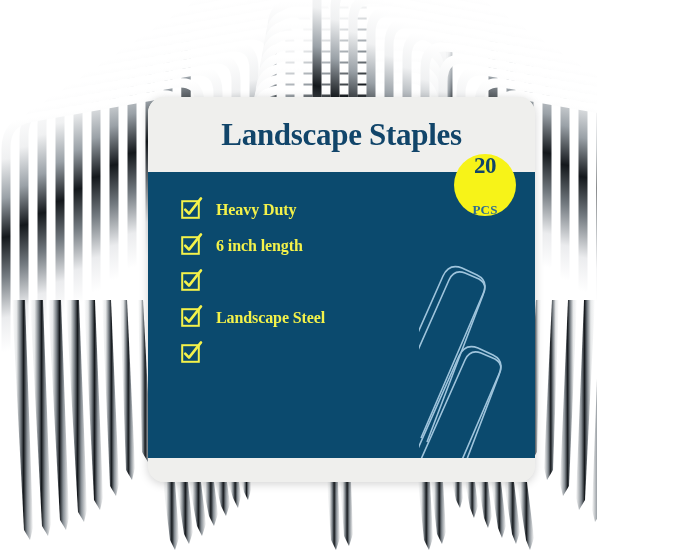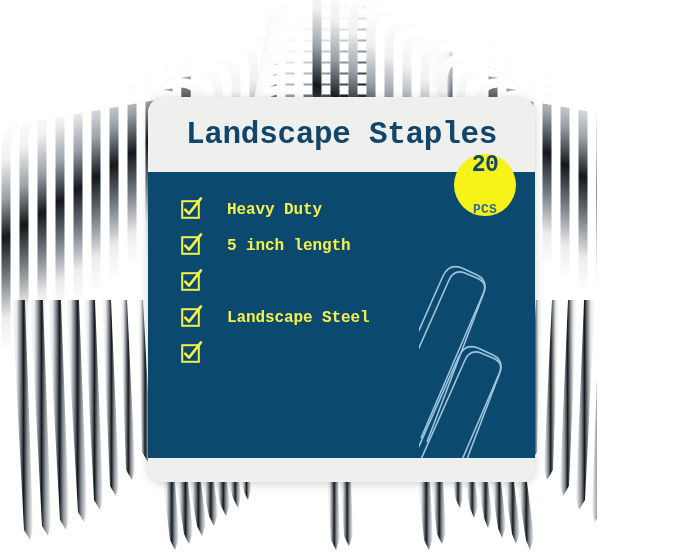--- a/index.html
+++ b/index.html
@@ -6,21 +6,21 @@
     margin: 0;
     padding: 0;
     background: #ffffff;
   }
   #stage {
     position: relative;
     width: 597px;
     height: 556px;
     background: #ffffff;
     overflow: hidden;
-    font-family: Liberation Mono, monospace;
+    font-family: Liberation Serif, serif;
     border-radius: 8px;
   }
 
   
   .photo-layer {
     position: absolute;
     inset: 0;
     z-index: 1;
   }
 
@@ -105,21 +105,21 @@
     left: 33px;
     top: 28px;
     display: flex;
     flex-direction: column;
     gap: 17px;
     z-index: 4;
   }
   .feature-row {
     display: flex;
     align-items: center;
-    gap: 27px;
+    gap: 16px;
   }
   .check-icon {
     width: 19px;
     height: 19px;
     flex: 0 0 19px;
     position: relative;
   }
   .check-icon svg { display: block; overflow: visible; }
   .feature-label {
     font-size: 16px;
@@ -369,21 +369,21 @@
           <span class="feature-label">Heavy Duty</span>
         </div>
 
         <div class="feature-row">
           <span class="check-icon">
             <svg width="19" height="19" viewBox="0 0 19 19" aria-hidden="true">
               <rect x="1.2" y="1.2" width="16.6" height="16.6" fill="none" stroke="#f4f24a" stroke-width="2"></rect>
               <path d="M4.2,9.6 L8,13.6 L20,-1.6" fill="none" stroke="#f4f24a" stroke-width="2.6" stroke-linecap="round" stroke-linejoin="round"></path>
             </svg>
           </span>
-          <span class="feature-label">5 inch length</span>
+          <span class="feature-label">6 inch length</span>
         </div>
 
         <div class="feature-row">
           <span class="check-icon">
             <svg width="19" height="19" viewBox="0 0 19 19" aria-hidden="true">
               <rect x="1.2" y="1.2" width="16.6" height="16.6" fill="none" stroke="#f4f24a" stroke-width="2"></rect>
               <path d="M4.2,9.6 L8,13.6 L20,-1.6" fill="none" stroke="#f4f24a" stroke-width="2.6" stroke-linecap="round" stroke-linejoin="round"></path>
             </svg>
           </span>
         </div>

